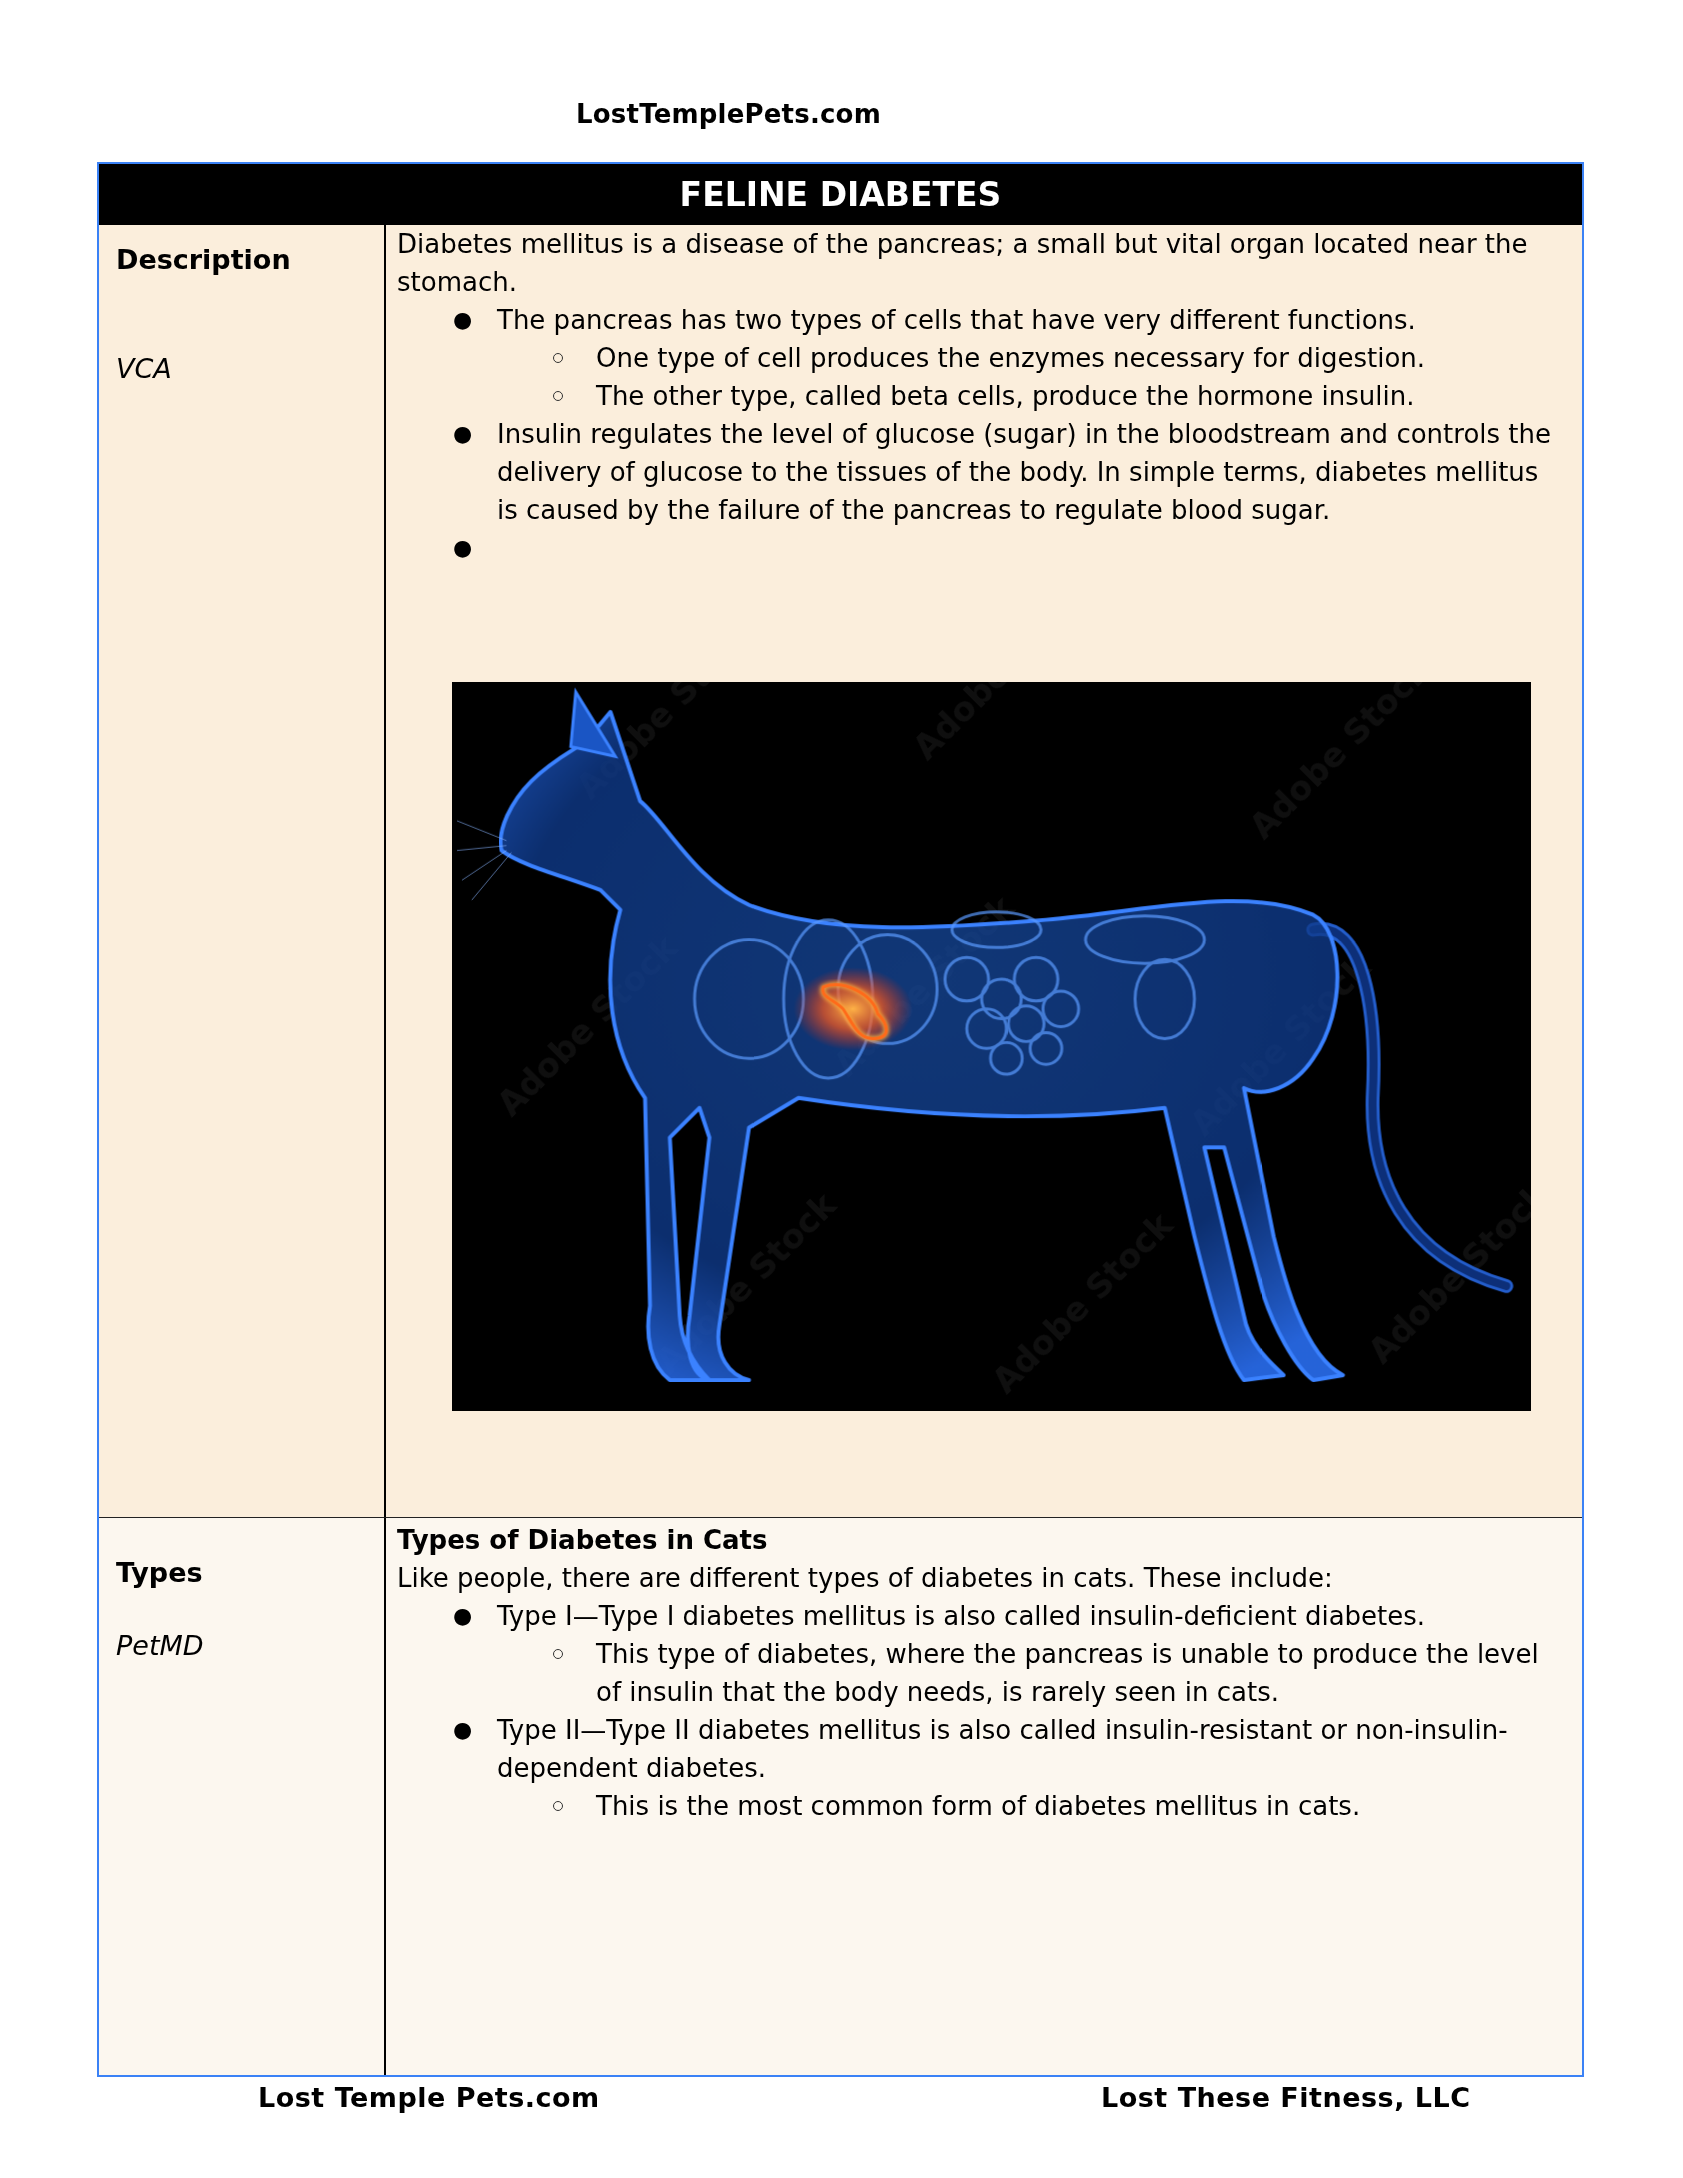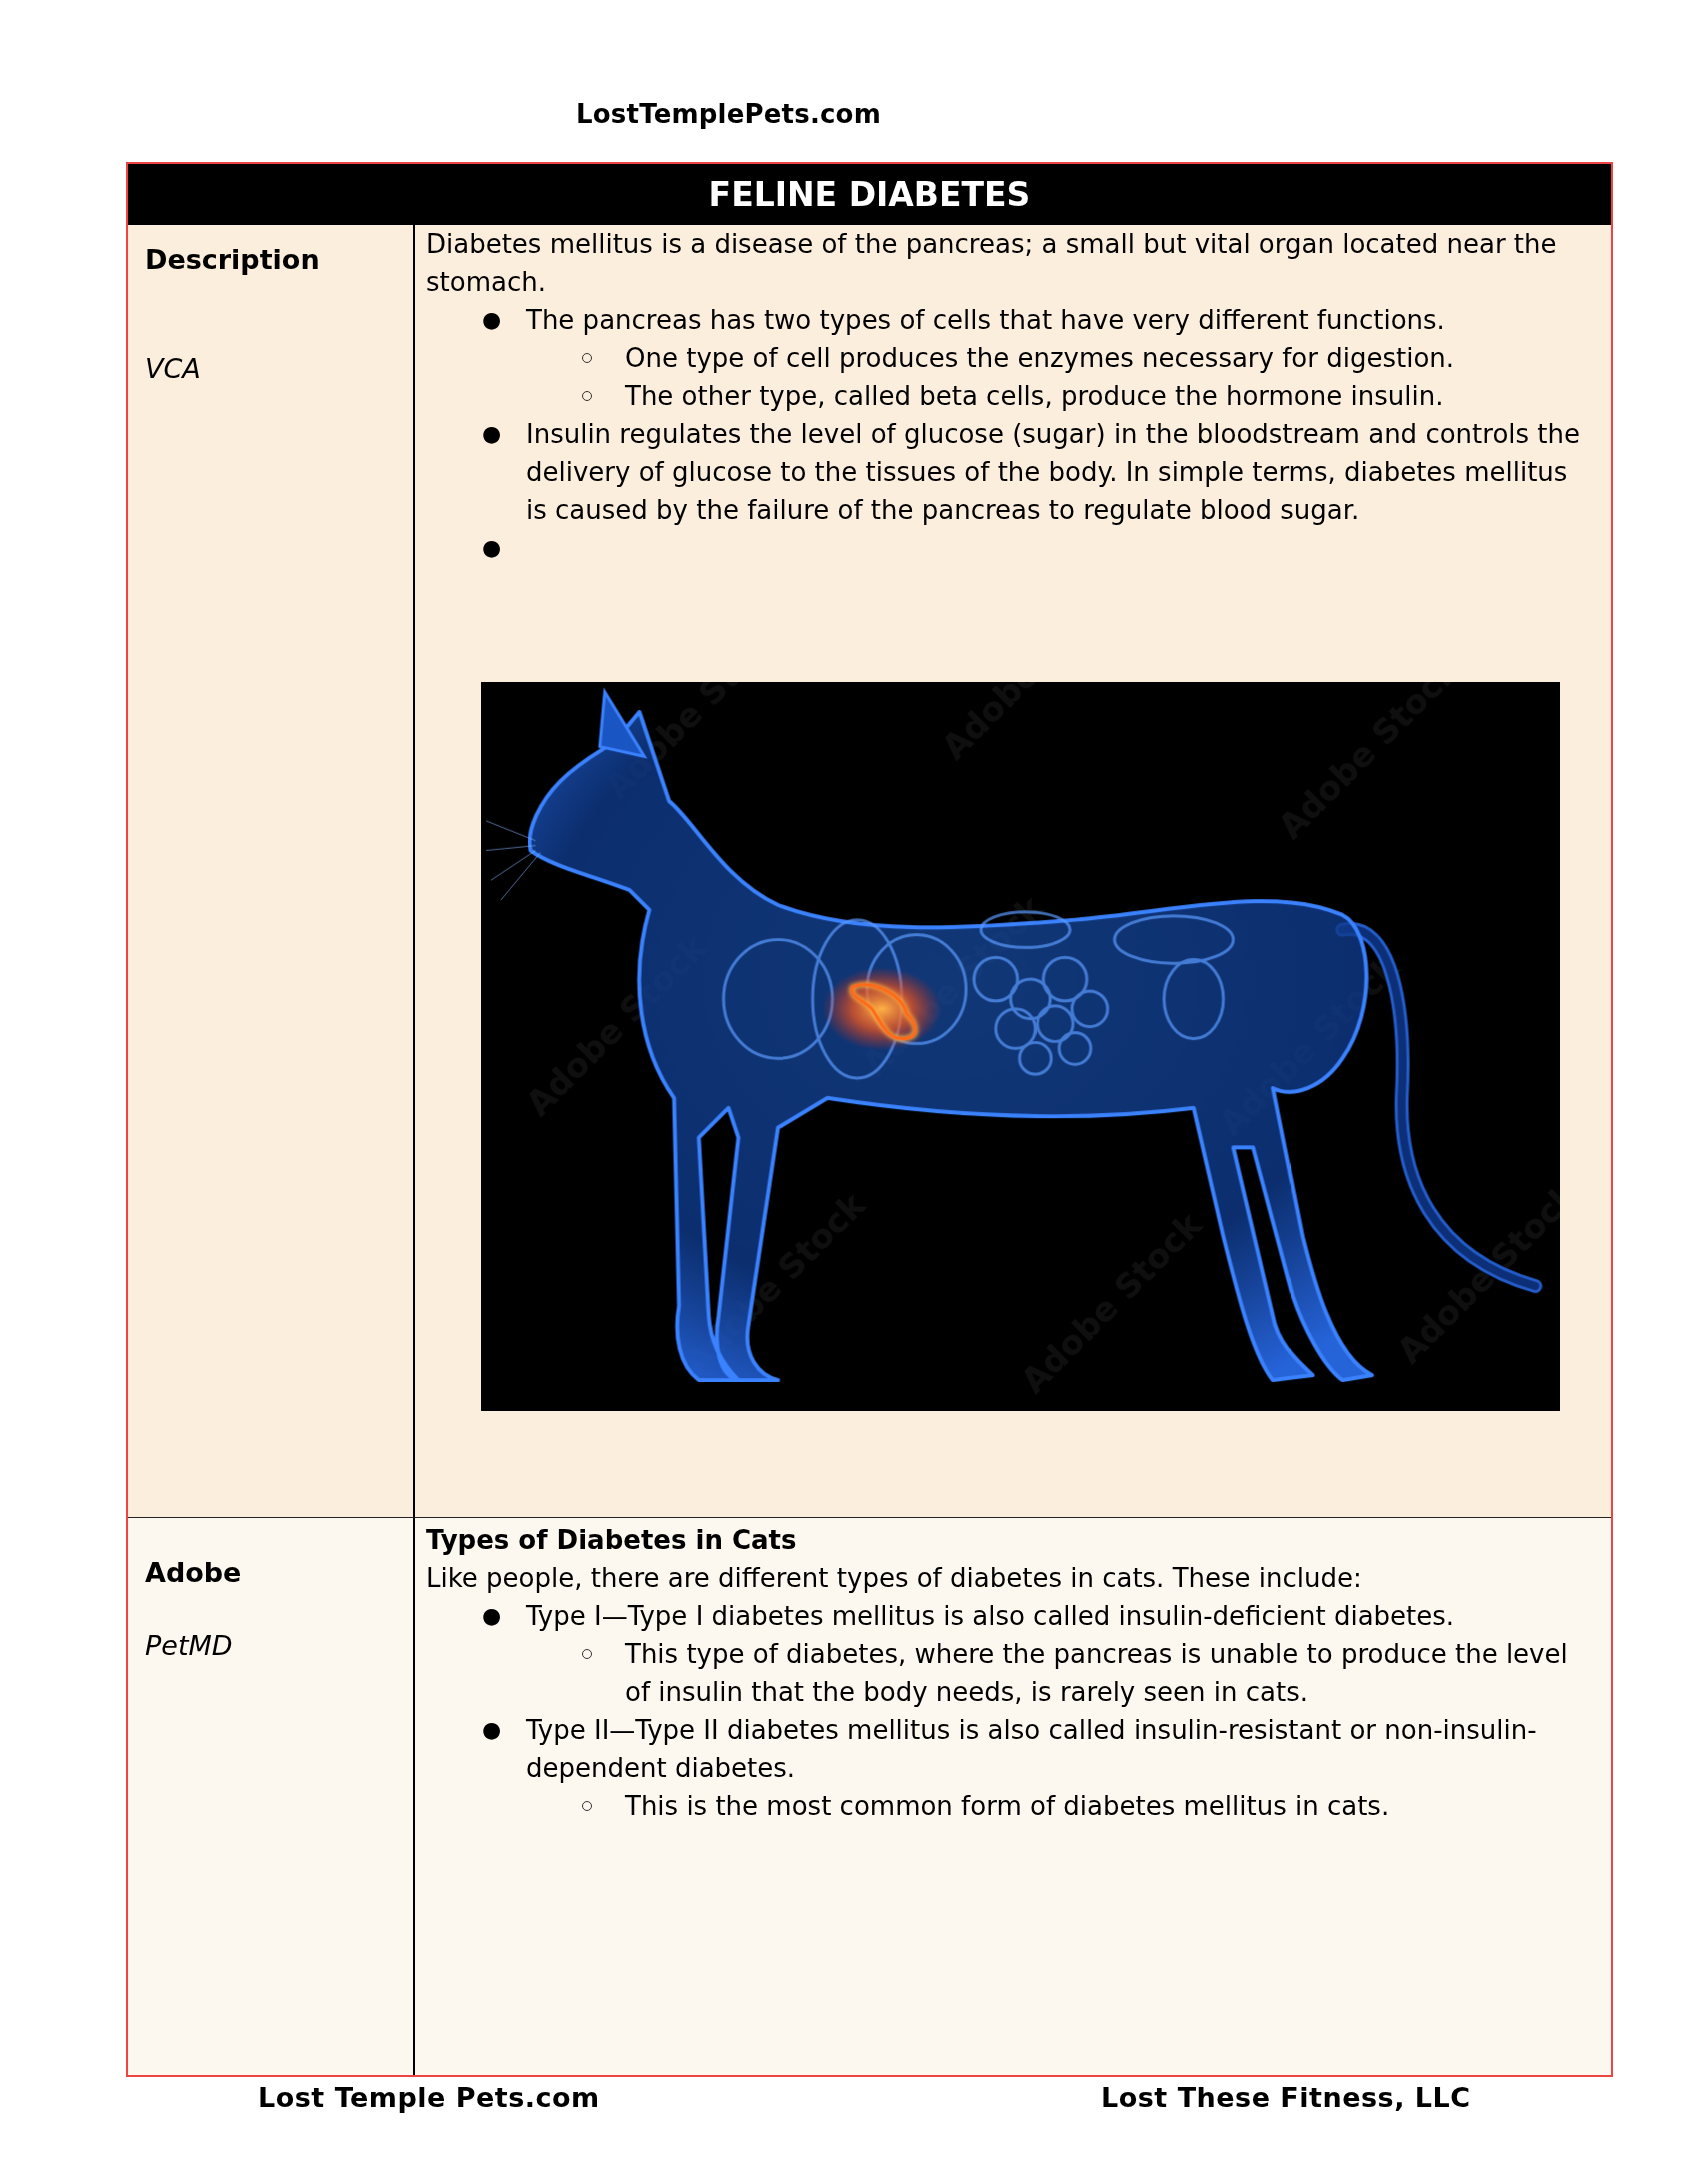--- a/index.html
+++ b/index.html
@@ -6,21 +6,21 @@
   body {
     width: 1683px; height: 2178px; position: relative; background: #ffffff;
     font-family: "DejaVu Sans", sans-serif; color: #000; overflow: hidden;
   }
   .site-header {
     position: absolute; left: 0; top: 99px; width: 1457px; text-align: center;
     font-family: "DejaVu Sans", sans-serif; font-weight: bold; font-size: 26px; letter-spacing: 0.2px;
   }
   .doc-table {
     position: absolute; left: 97px; top: 162px; width: 1487px; height: 1915px;
-    border: 2px solid #ef4444; box-sizing: border-box; margin-left: 29px;
+    border: 2px solid #3b82f6; box-sizing: border-box;
   }
   .title-band {
     position: absolute; left: 0; top: 0; right: 0; height: 61px; background: #000;
     color: #fff; text-align: center; font-weight: bold; font-size: 33px; line-height: 61px;
   }
   .row { position: absolute; left: 0; right: 0; }
   .row1 { top: 61px; height: 1292px; background: #fbeedc; border-bottom: 1.5px solid #222; }
   .row2 { top: 1354px; bottom: 0; background: #fcf7ef; }
   .col-divider { position: absolute; left: 285px; top: 0; bottom: 0; width: 1.5px; background: #000; }
   .label-cell { position: absolute; left: 0; top: 0; width: 285px; height: 100%; }
@@ -150,21 +150,21 @@
           <ellipse cx="405" cy="330" rx="60" ry="42" fill="url(#glow)"></ellipse>
           <path d="M375 308 C 395 300, 425 315, 430 335 C 440 345, 445 360, 425 360 C 410 360, 405 345, 395 330 C 385 320, 372 318, 375 308 Z" fill="none" stroke="#ffae3a" stroke-width="5" filter="url(#blur2)"></path>
           <path d="M375 308 C 395 300, 425 315, 430 335 C 440 345, 445 360, 425 360 C 410 360, 405 345, 395 330 C 385 320, 372 318, 375 308 Z" fill="none" stroke="#ff6a1a" stroke-width="3"></path>
         </svg>
       </div>
     </div>
   </div>
 
   <div class="row row2">
     <div class="label-cell">
-      <div class="label-title" style="top:39px;">Adobe</div>
+      <div class="label-title" style="top:39px;">Types</div>
       <div class="label-source" style="top:112px;">PetMD</div>
     </div>
     <div class="col-divider"></div>
     <div class="content-cell" style="top:1px;">
       <p class="section-heading">Types of Diabetes in Cats</p>
       <p>Like people, there are different types of diabetes in cats. These include:</p>
       <ul class="lvl1">
         <li>
           <span class="bul">●</span>
           <span>Type I—Type I diabetes mellitus is also called insulin-deficient diabetes.</span>

